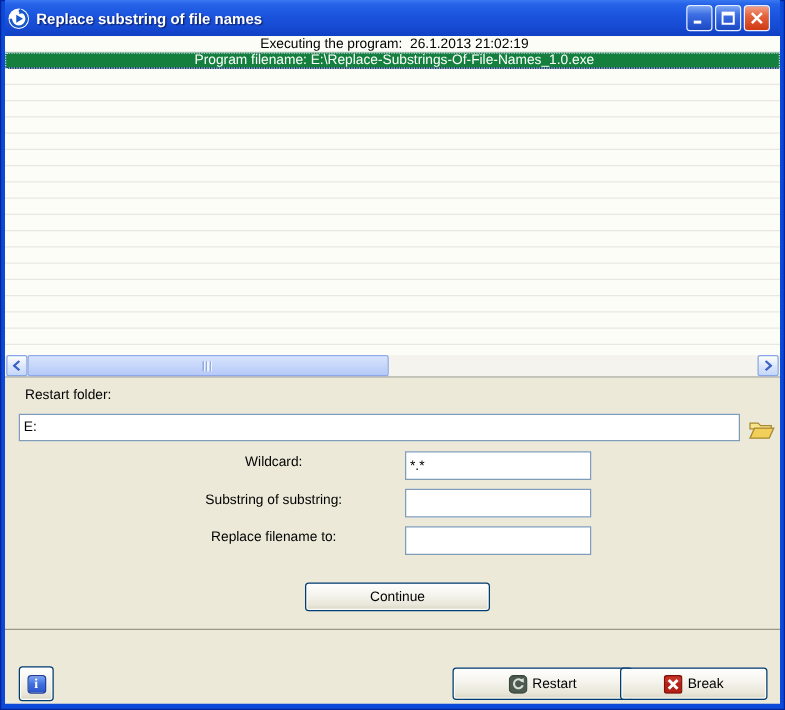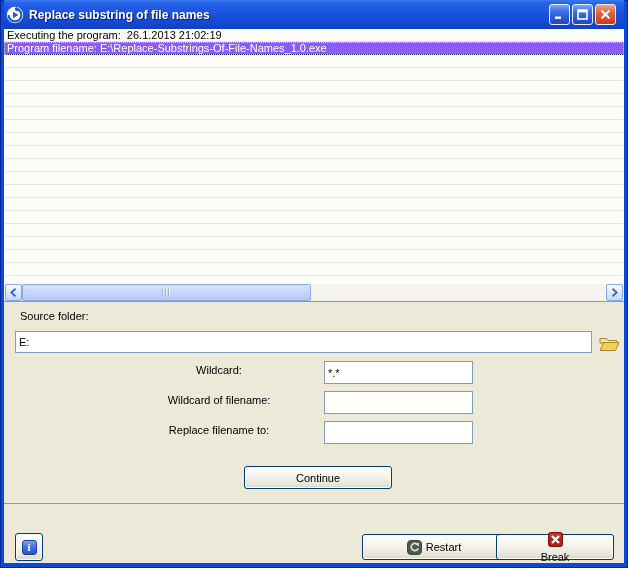--- a/index.html
+++ b/index.html
@@ -34,27 +34,27 @@
   .tbtn.close { background:linear-gradient(180deg,#f3a188 0%,#e4633c 40%,#d44p wrong 0, #cf3913 100%);
   }
   .tbtn.close { background:linear-gradient(180deg,#f3a188 0%,#e4633c 40%,#cf3913 100%); }
   .tbtn svg { display:block; }
 
   
   .list-wrap {
     position:absolute; left:0; top:29px; width:620px; height:273px;
     border-bottom:1px solid #9a998c; background:#fdfdf8;
   }
-  .log-list { position:absolute; left:0; top:0; width:620px; height:255px; overflow:hidden; background:#fdfdf8; }
+  .log-list { position:absolute; left:0; top:0; width:620px; height:255px; overflow:hidden; background:#fdfdf8;text-align:center; }
   .log-row {
     height:13px; line-height:13px; padding-left:3px;
     border-bottom:1px solid #e9e8e0; white-space:pre; color:#000; font-size:11px;
   }
   .log-row.selected {
-    background:#8b5cf6; color:#fff; border-bottom-color:#0a246a;
+    background:#15803d; color:#fff; border-bottom-color:#0a246a;
     outline:1px dotted #c8d4f0; outline-offset:-1px;
   }
 
   
   .hscroll {
     position:absolute; left:0; top:255px; width:620px; height:17px;
     background:#f4f3ee;
   }
   .sb-btn {
     position:absolute; top:0; width:17px; height:17px; border-radius:2px;
@@ -94,21 +94,21 @@
   .xp-btn {
     position:absolute; border:1px solid #003c74; border-radius:3px;
     background:linear-gradient(180deg,#ffffff 0%,#f4f3ec 45%,#e9e7da 80%,#d9d6c4 100%);
     box-shadow:inset 0 0 0 1px #fdfdfb;
     font-family:"Liberation Sans",sans-serif; font-size:11px; color:#000;
     display:flex; align-items:center; justify-content:center; gap:4px; cursor:default;margin-top:12px;
   }
   .btn-continue { left:240px; top:454px; width:148px; height:23px; }
   .btn-info { left:11px; top:521px; width:28px; height:28px; }
   .btn-restart { left:358px; top:522px; width:144px; height:26px; }
-  .btn-break { left:492px; top:522px; width:118px; height:26px;flex-direction:column; }
+  .btn-break { left:492px; top:522px; width:118px; height:26px; }
 
   .separator { position:absolute; left:0; top:503px; width:620px; height:1px; background:#9a998c; }
 
   .info-glyph {
     width:15px; height:15px; border-radius:3px;
     background:linear-gradient(180deg,#7ba2f0 0%,#3e6fe0 50%,#2c54c8 100%);
     border:1px solid #20409a; color:#fff; font-weight:bold; font-size:11px;
     font-family:"Liberation Serif",serif;
     display:flex; align-items:center; justify-content:center; line-height:1;
   }
@@ -183,33 +183,33 @@
         <span class="sb-grip"></span>
       </span>
       <span class="sb-btn right">
         <svg width="7" height="9" viewBox="0 0 7 9">
             <path d="M1.5 0.8 L5.7 4.5 L1.5 8.2" stroke="#3a63c4" stroke-width="1.8" fill="none"></path>
           </svg>
       </span>
     </div>
   </div>
 
-  <div class="field-label" style="left:16px; top:310px;">Source folder:</div>
+  <div class="field-label" style="left:16px; top:310px;">Restart folder:</div>
   <input type="text" class="src-input" value="E:" style="">
   <button class="folder-btn icon-box">
     <svg width="21" height="17" viewBox="0 0 21 17">
       <path d="M1 3.5 L7.5 3.5 L9.5 5.5 L18 5.5 L18 8 L1 8 Z" fill="#f8e38e" stroke="#a8892e" stroke-width="1"></path>
       <path d="M1 15.5 L4.6 7.5 L20 7.5 L16.4 15.5 Z" fill="#f2cf5b" stroke="#a8892e" stroke-width="1"></path>
     </svg>
   </button>
 
   <div class="field-label label-right" style="left:115px; top:364px;">Wildcard:</div>
   <input type="text" class="in-wildcard" value="*.*" style="">
 
-  <div class="field-label label-right" style="left:115px; top:394px;">Wildcard of filename:</div>
+  <div class="field-label label-right" style="left:115px; top:394px;">Substring of substring:</div>
   <input type="text" class="in-substr" value="" style="">
 
   <div class="field-label label-right" style="left:115px; top:424px;">Replace filename to:</div>
   <input type="text" class="in-replace" value="" style="">
 
   <button class="xp-btn btn-continue">Continue</button>
 
   <div class="separator"></div>
 
   <button class="xp-btn btn-info">

